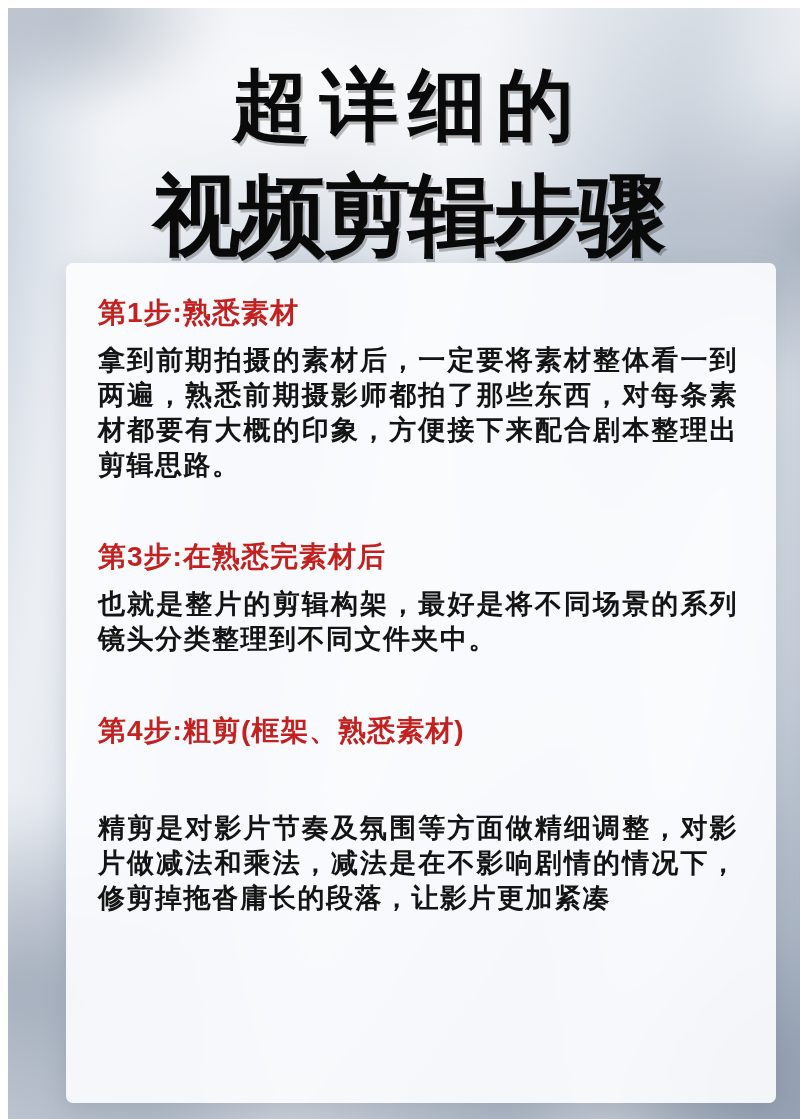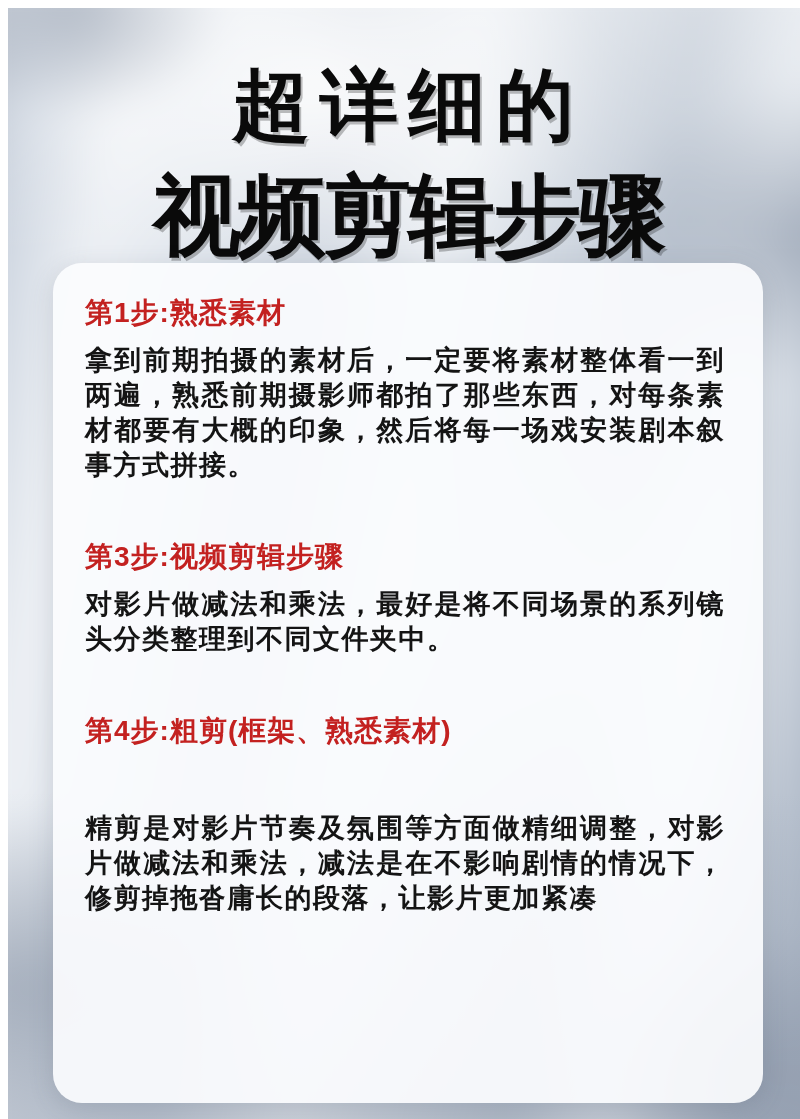--- a/index.html
+++ b/index.html
@@ -55,24 +55,24 @@
     text-shadow: 2px 3px 0 rgba(0,0,0,0.25);
   }
   .title-line2 {
     font-size: 88px;
     line-height: 104px;
     letter-spacing: -3px;
     text-shadow: 2px 3px 0 rgba(0,0,0,0.25);
   }
   .card {
     position: absolute;
-    left: 45px; top: 255px;
+    left: 58px; top: 255px;
     width: 710px; height: 840px;
     background: rgba(251,252,254,0.92);
-    border-radius: 29px;
+    border-radius: 7px;
     box-shadow: 0 6px 24px rgba(70,82,100,0.18);
     padding: 26px 30px 0 24px;
     z-index: 3;
   }
   .step { margin-bottom: 42px; }
   .step:last-child { margin-bottom: 0; }
   .step-heading {
     color: var(--heading_red);
     font-size: 28px;
     font-weight: 900;
@@ -98,25 +98,25 @@
   <div class="bg2"></div>
 
   <div class="title-block">
     <div class="title-line1">超详细的</div>
     <div class="title-line2">视频剪辑步骤</div>
   </div>
 
   <div class="card">
     <div class="step">
       <div class="step-heading">第1步:熟悉素材</div>
-      <div class="step-body">拿到前期拍摄的素材后，一定要将素材整体看一到两遍，熟悉前期摄影师都拍了那些东西，对每条素材都要有大概的印象，然后将每一场戏安装剧本叙事方式拼接。</div>
+      <div class="step-body">拿到前期拍摄的素材后，一定要将素材整体看一到两遍，熟悉前期摄影师都拍了那些东西，对每条素材都要有大概的印象，方便接下来配合剧本整理出剪辑思路。</div>
     </div>
     <div class="step">
-      <div class="step-heading">第3步:视频剪辑步骤</div>
-      <div class="step-body">对影片做减法和乘法，最好是将不同场景的系列镜头分类整理到不同文件夹中。</div>
+      <div class="step-heading">第3步:在熟悉完素材后</div>
+      <div class="step-body">也就是整片的剪辑构架，最好是将不同场景的系列镜头分类整理到不同文件夹中。</div>
     </div>
     <div class="step">
       <div class="step-heading">第4步:粗剪(框架、熟悉素材)</div>
     </div>
     <div class="step">
       <div class="step-body">精剪是对影片节奏及氛围等方面做精细调整，对影片做减法和乘法，减法是在不影响剧情的情况下，修剪掉拖沓庸长的段落，让影片更加紧凑</div>
     </div>
   </div>
 </div>
 

